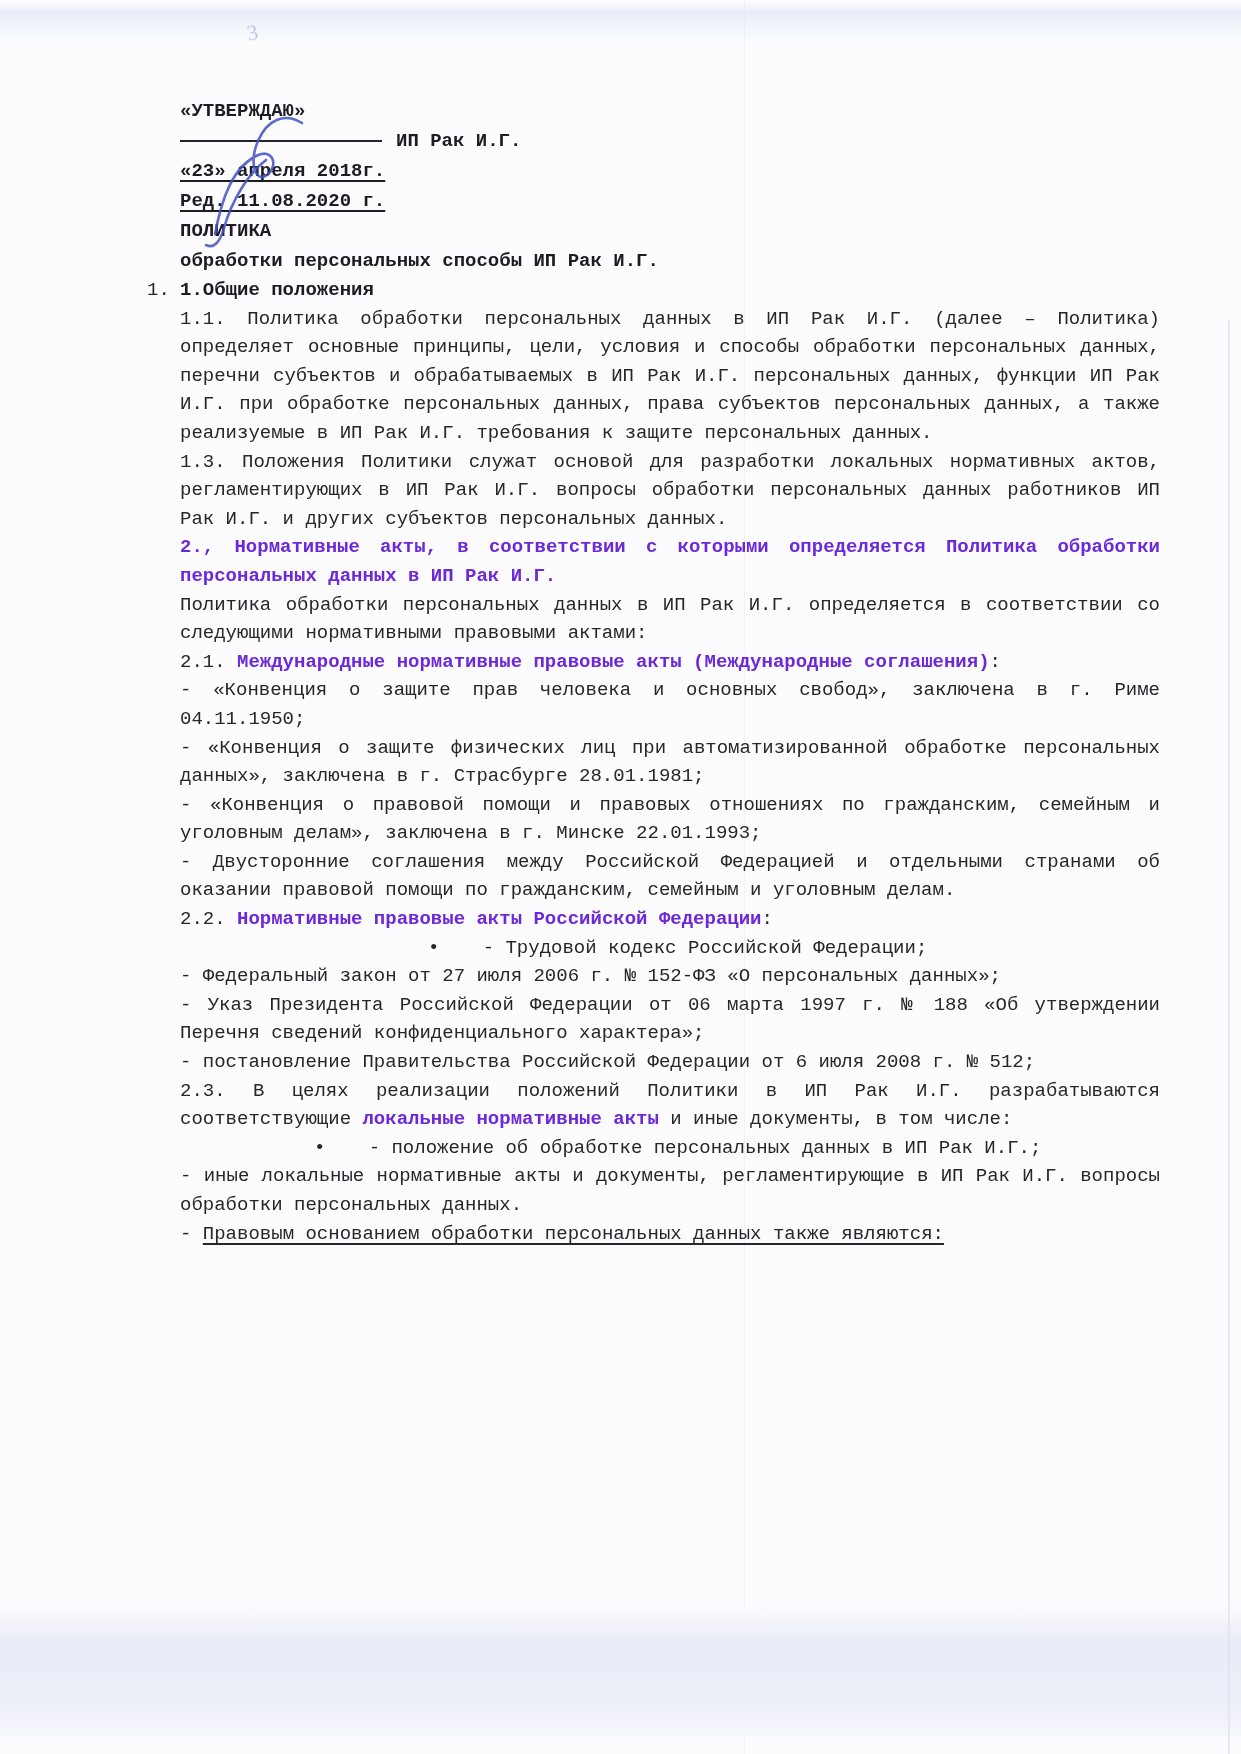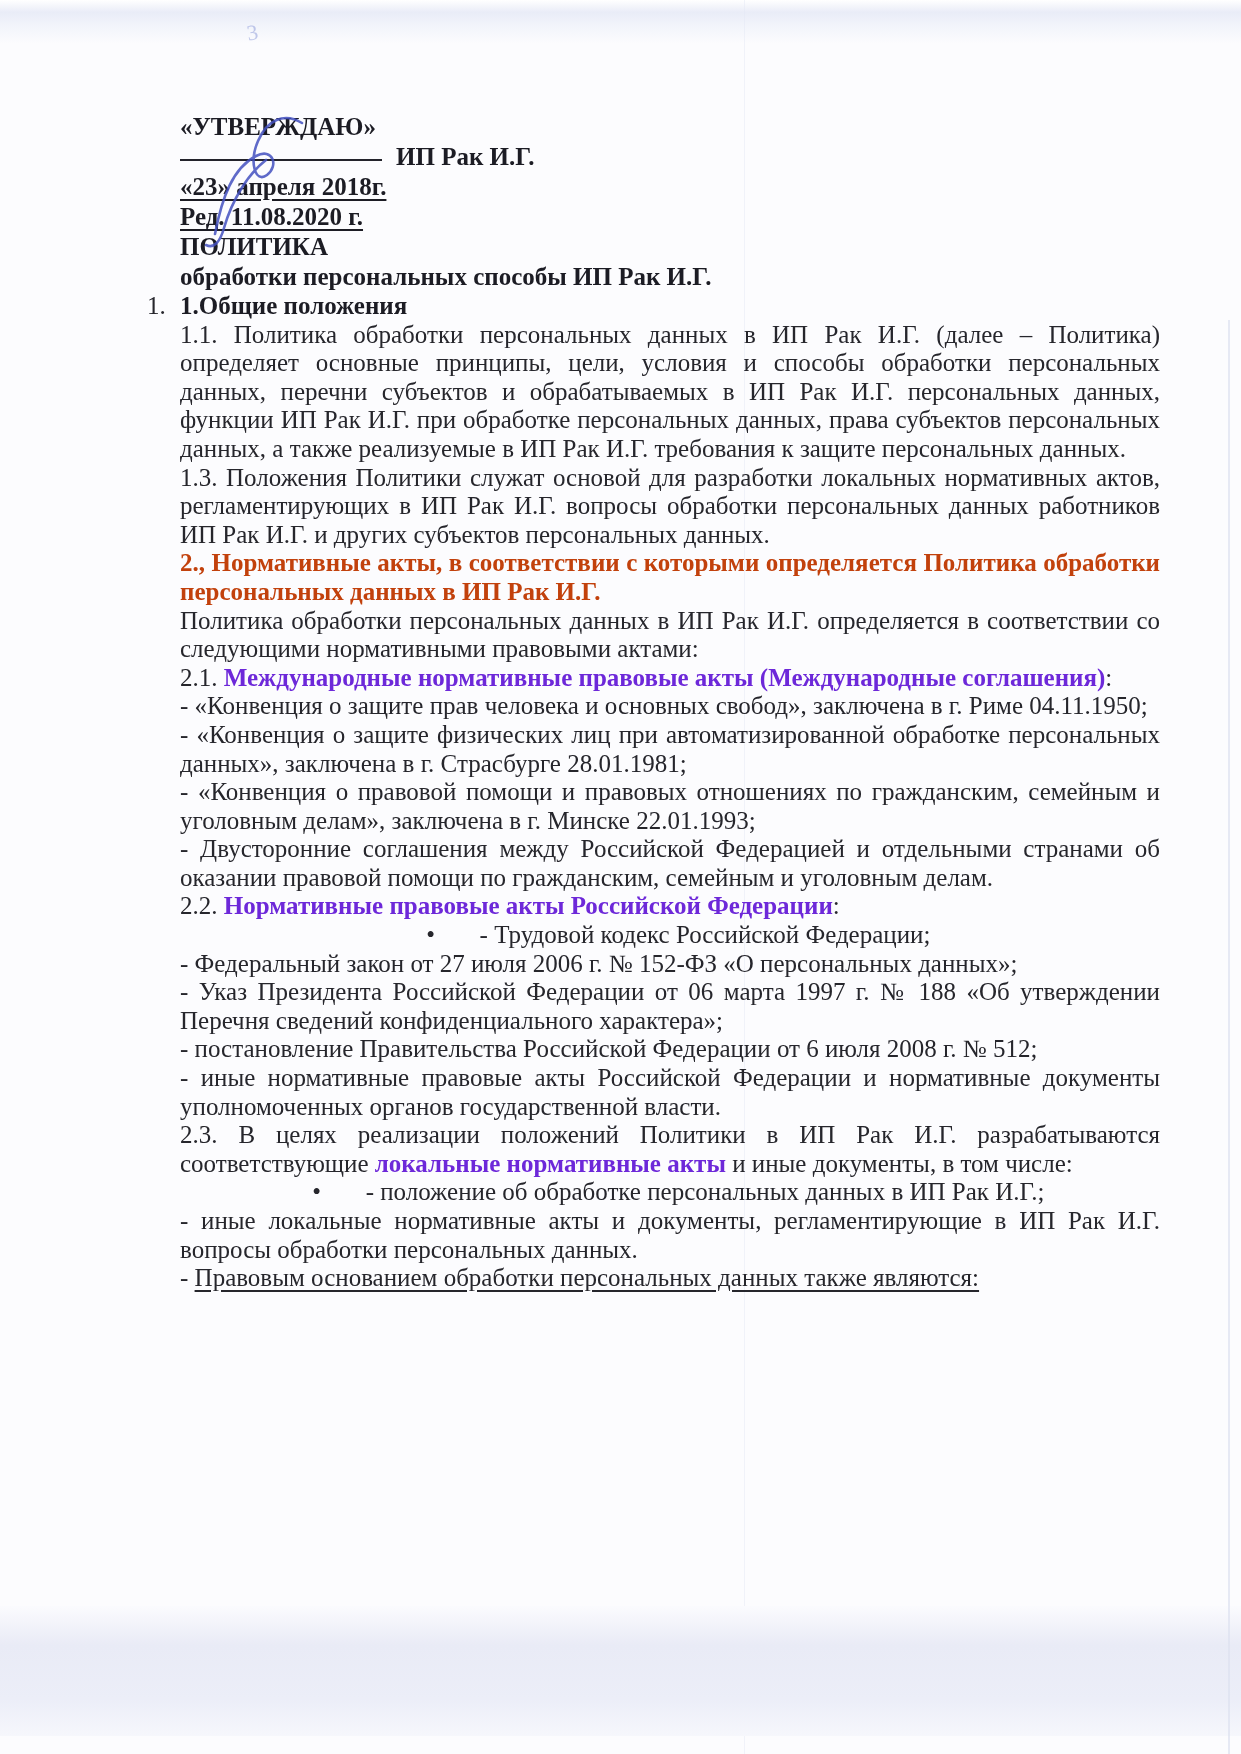--- a/index.html
+++ b/index.html
@@ -32,37 +32,37 @@
   }
   .pencil{
     position:absolute;left:247px;top:20px;
     color:#9aa6dd;font-size:22px;opacity:.6;transform:rotate(-10deg);
   }
   
   .sig-svg{position:absolute;left:170px;top:100px;z-index:3;}
 
   
   .content{
-    position:absolute;left:180px;top:112px;width:980px;
-    font-size:25px;line-height:28.6px;text-align:justify;z-index:2;
+    position:absolute;left:180px;top:96px;width:980px;
+    font-size:19px;line-height:28.6px;text-align:justify;z-index:2;font-family:Liberation Mono, monospace;
   }
   .content p{margin:0;}
   .header{line-height:30px;font-weight:700;text-align:left;color:#1c1c24;}
   .sig-line{
     display:inline-block;width:202px;height:2px;
     border-bottom:2.5px solid #23232b;margin-right:14px;vertical-align:4px;
   }
   .underl{
     text-decoration:underline;
     text-decoration-thickness:2px;
     text-underline-offset:4px;
   }
   .h1{position:relative;font-weight:700;text-align:left;color:#1c1c24;}
   .h1 .marker{position:absolute;left:-33px;font-weight:400;color:#26262c;}
-  .s2head{font-weight:700;margin-left:-80px;color:#c2410c;}
+  .s2head{font-weight:700;margin-left:-80px;color:#6d28d9;}
   .gap-before{margin-top:29px;}
   .num{font-weight:400;}
   b{font-weight:700;color:#6d28d9;}
   .bullet-line{text-align:center;}
   .bullet-mark{display:inline-block;width:98px;margin-left:-28px;}
 </style>
 </head>
 <body>
 
 <div class="page">
@@ -112,21 +112,20 @@
 
     <p class="gap-before">
       <span class="num">2.2. </span><b>Нормативные правовые акты Российской Федерации</b><span>:</span>
     </p>
     <p class="bullet-line">
       <span class="bullet-mark">•</span><span>- Трудовой кодекс Российской Федерации;</span>
     </p>
     <p>- Федеральный закон от 27 июля 2006 г. № 152-ФЗ «О персональных данных»;</p>
     <p>- Указ Президента Российской Федерации от 06 марта 1997 г. № 188 «Об утверждении Перечня сведений конфиденциального характера»;</p>
     <p>- постановление Правительства Российской Федерации от 6 июля 2008 г. № 512;</p>
-    <p>- иные нормативные правовые акты Российской Федерации и нормативные документы уполномоченных органов государственной власти.</p>
 
     <p>
       <span>2.3. В целях реализации положений Политики в ИП Рак И.Г. разрабатываются соответствующие </span><b>локальные нормативные акты</b><span> и иные документы, в том числе:</span>
     </p>
     <p class="bullet-line">
       <span class="bullet-mark">•</span><span>- положение об обработке персональных данных в ИП Рак И.Г.;</span>
     </p>
     <p>- иные локальные нормативные акты и документы, регламентирующие в ИП Рак И.Г. вопросы обработки персональных данных.</p>
     <p>
       <span>- </span><span class="underl">Правовым основанием обработки персональных данных также являются:</span>

